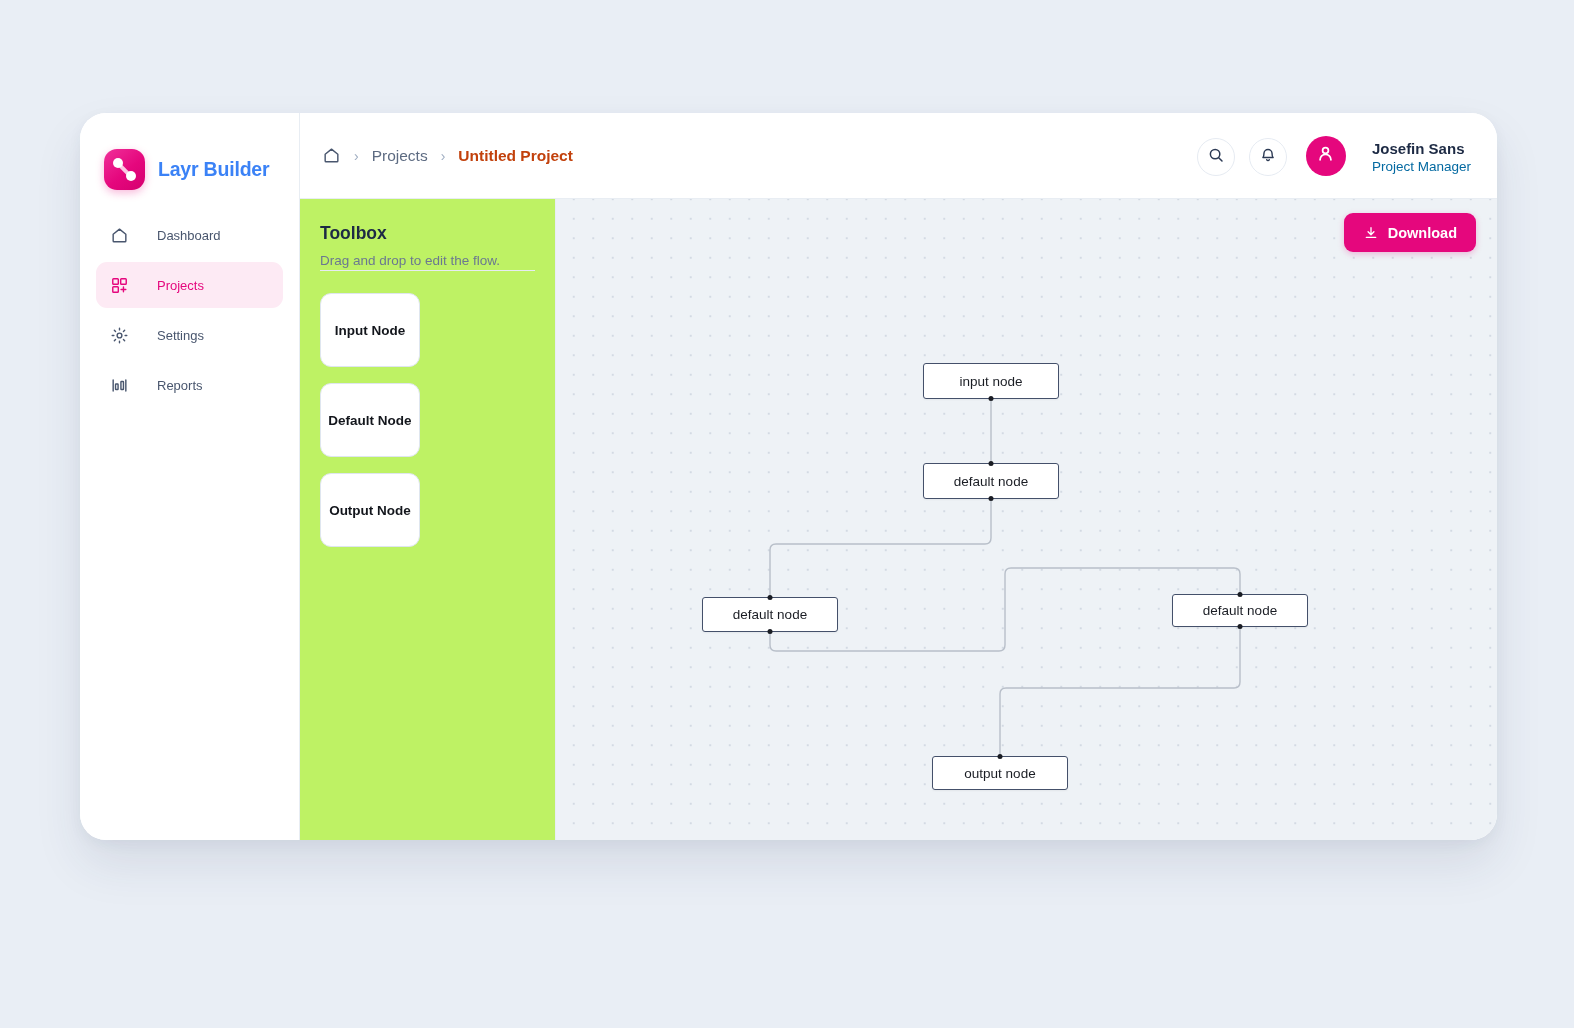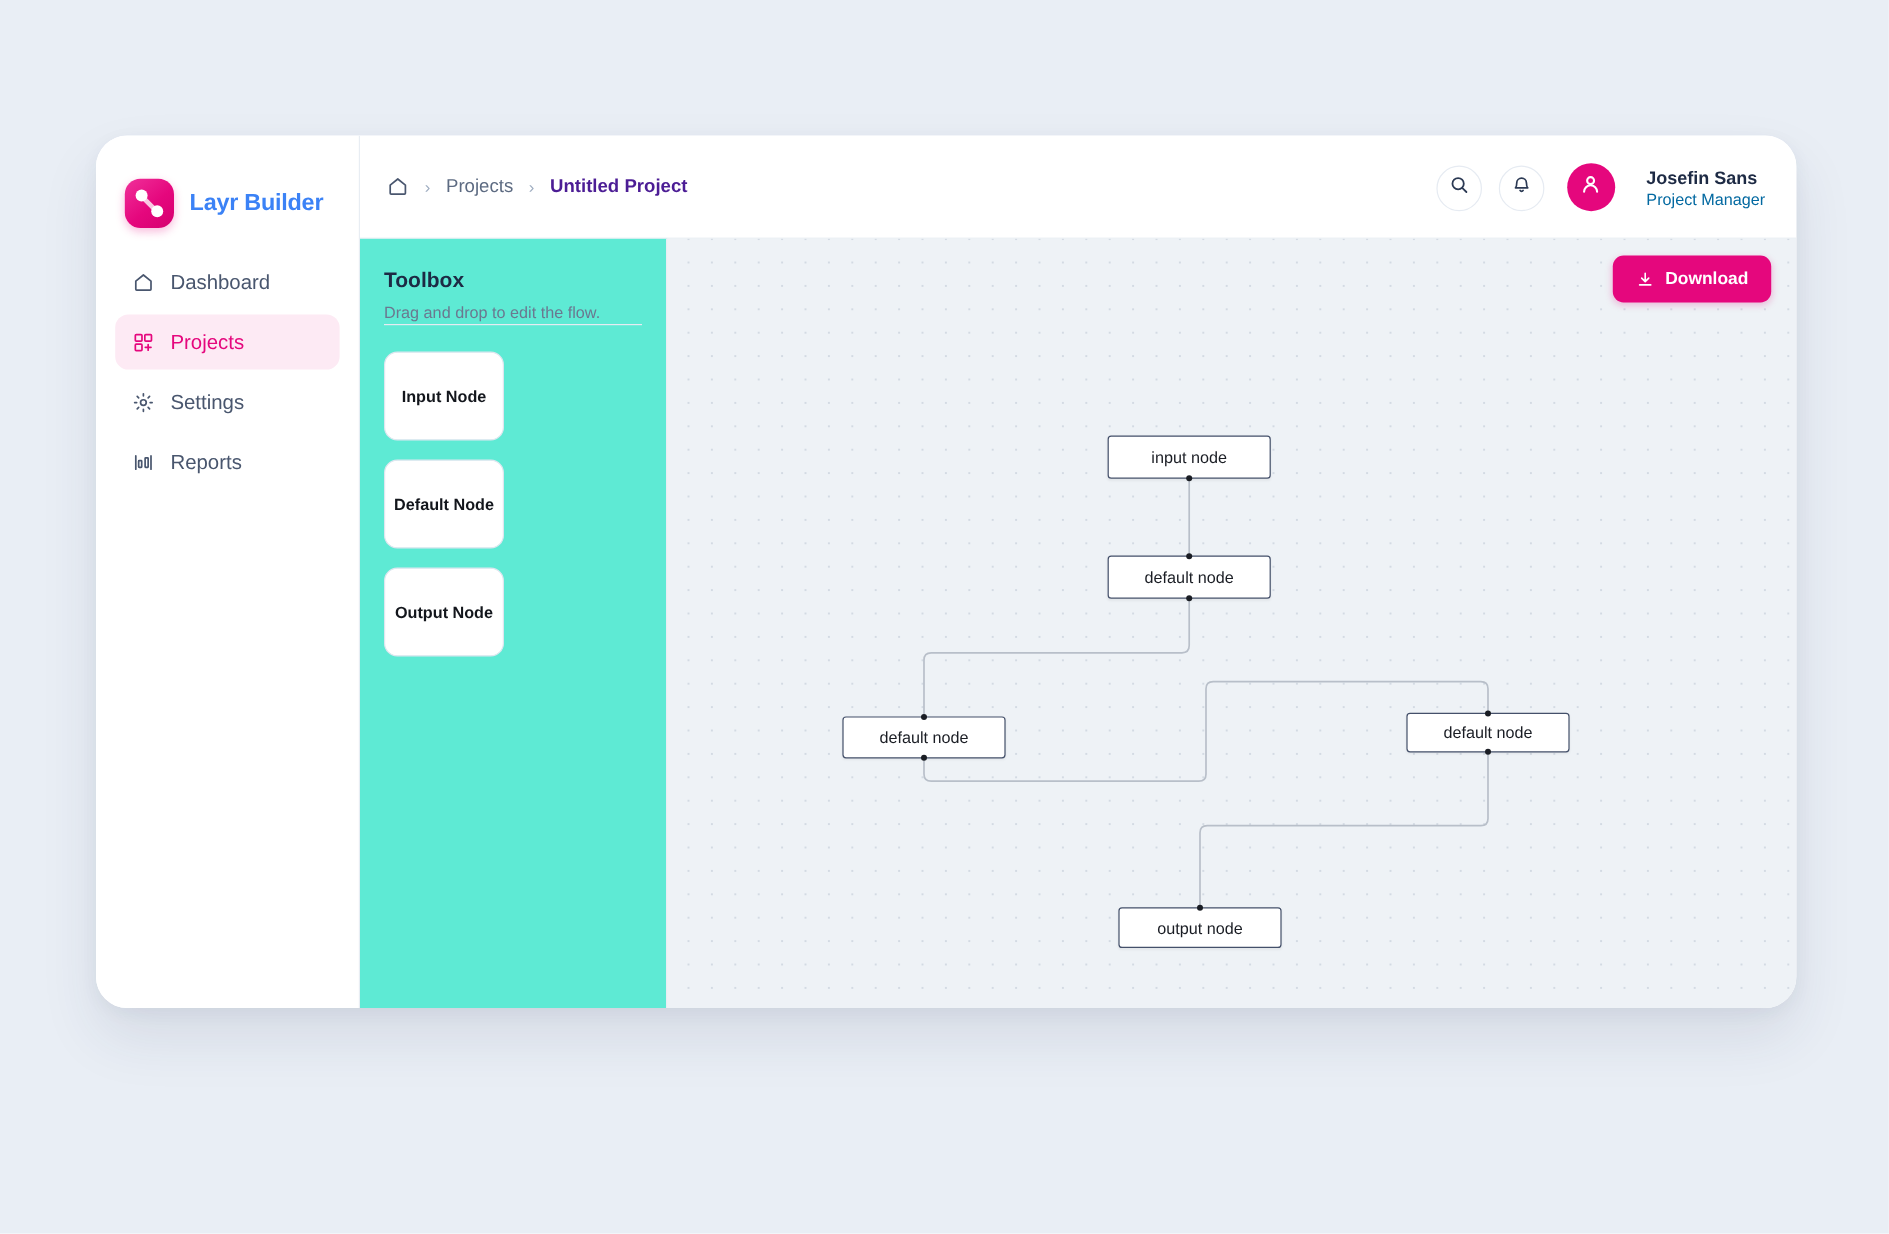--- a/index.html
+++ b/index.html
@@ -87,27 +87,27 @@
   #sidebar-nav {
     margin-top: 13px;
     padding: 0 16px;
     display: flex;
     flex-direction: column;
     gap: 4px;
   }
   .nav-item {
     display: flex;
     align-items: center;
-    gap: 13px;
+    gap: 28px;
     height: 46px;
     padding: 0 14px;
     border-radius: 11px;
     cursor: pointer;
     color: #49566e;
-    font-size: 17px;
+    font-size: 13px;
   }
   .nav-item .ico { width: 19px; height: 19px; display: block; flex: 0 0 19px; }
   .nav-item.active {
     background: #fdeaf4;
     color: #e5077d;
     font-weight: normal;
   }
   .nav-item.active .nav-label { color: #e5077d; }
   .nav-label { line-height: 1; }
 
@@ -140,21 +140,21 @@
     background: #fff;
   }
 
   #breadcrumb { display: flex; align-items: center; gap: 13px; }
   .crumb {
     font-size: 15.5px;
     color: #5d6b82;
     cursor: pointer;
     white-space: nowrap;
   }
-  .crumb.current { color: #4c1d95; font-weight: bold; }
+  .crumb.current { color: #c2410c; font-weight: bold; }
   .crumb-sep {
     color: #9fadc1;
     font-size: 14px;
     line-height: 1;
     user-select: none;
   }
 
   #topbar-right {
     margin-left: auto;
     display: flex;
@@ -182,21 +182,21 @@
   #user-role { font-size: 13.5px; color: #0369a1; white-space: nowrap; }
 
   
   #content-row { flex: 1 1 auto; display: flex; min-height: 0; }
 
   #toolbox {
     width: 256px;
     flex: 0 0 256px;
     border-right: 1px solid #e8edf3;
     padding: 24px 20px 0 20px;
-    background: #5eead4;
+    background: #bef264;
   }
   #toolbox-title {
     font-size: 17.5px;
     font-weight: bold;
     color: #1d2a44;
     margin-bottom: 9px;
   }
   #toolbox-sub {
     font-size: 13.5px;
     color: #6b7890;

